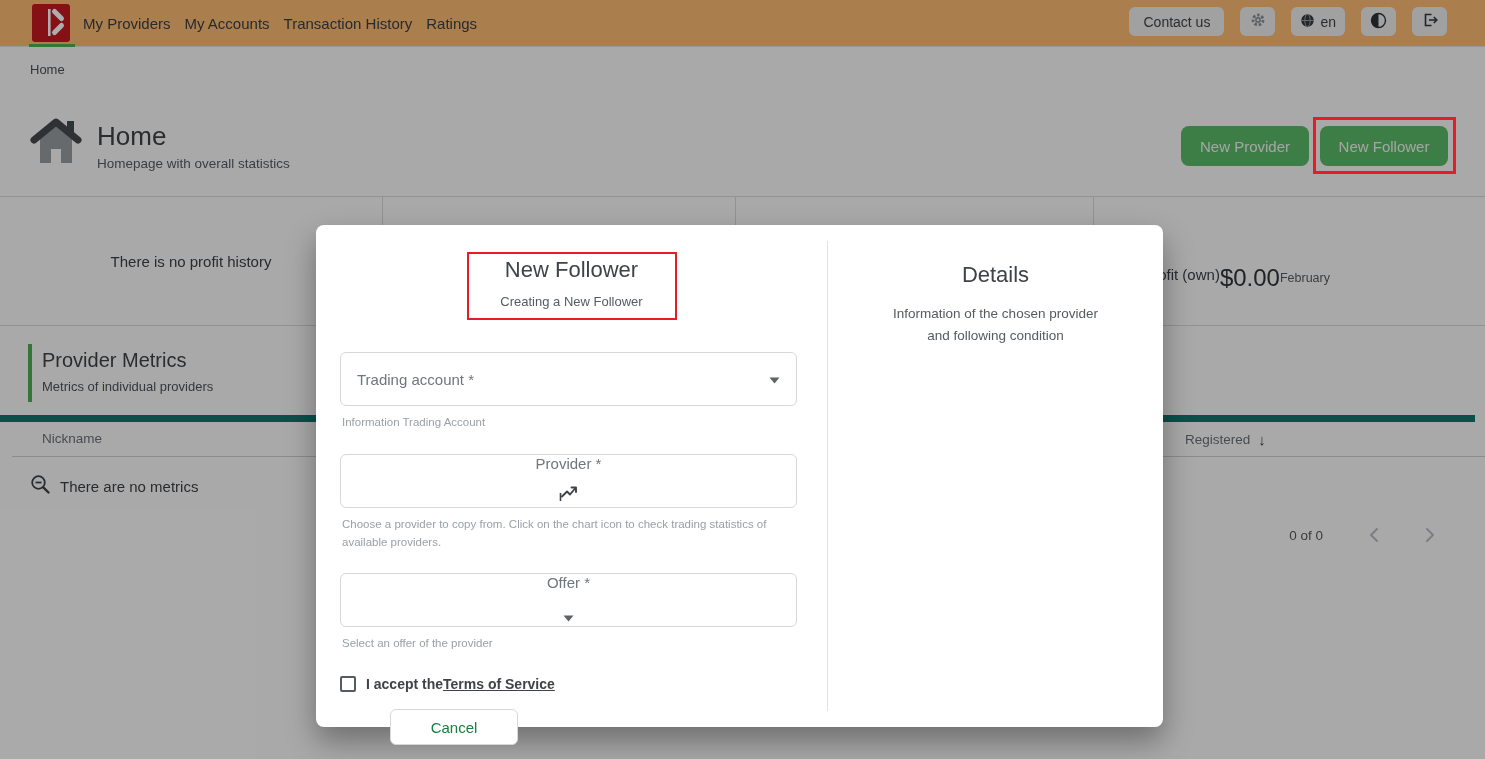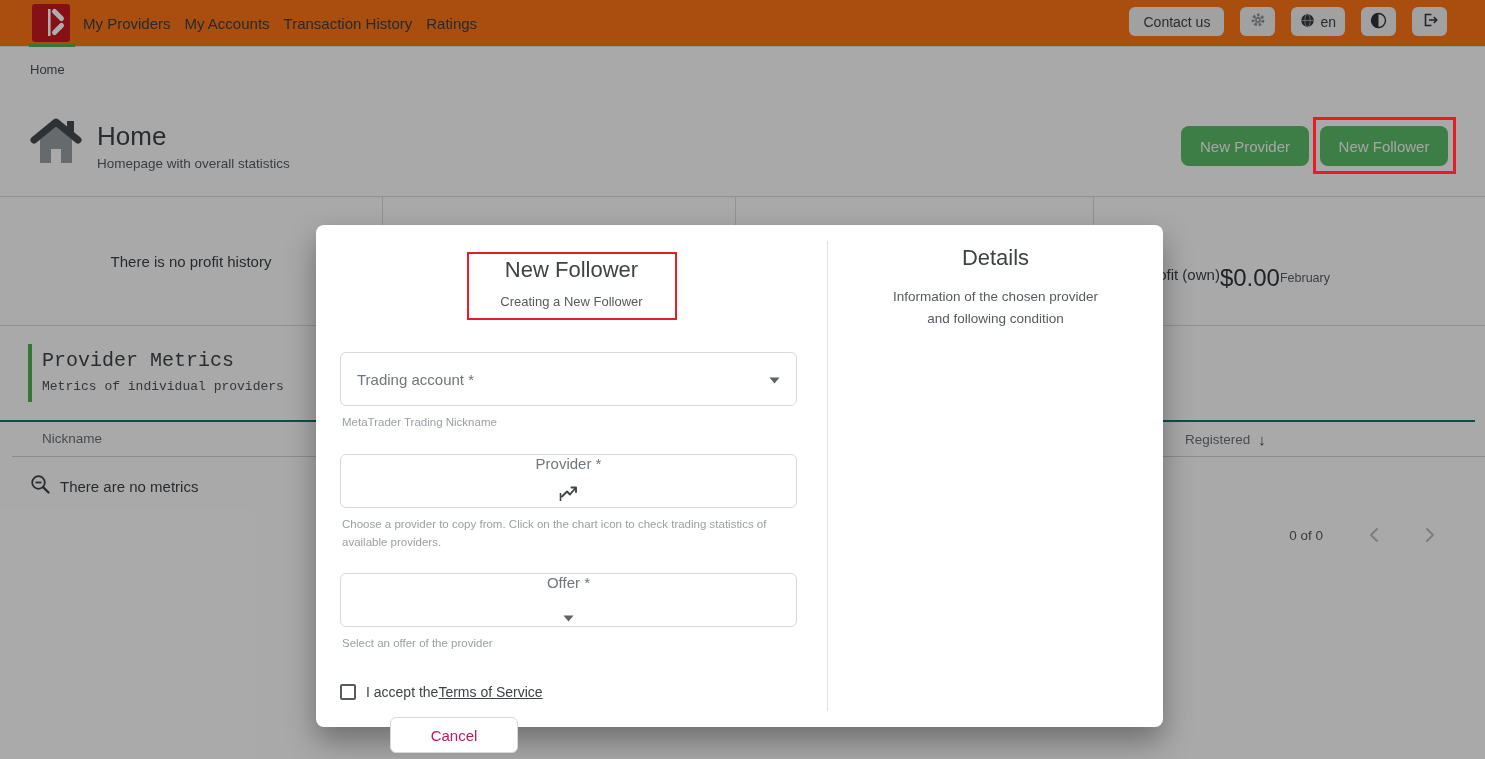--- a/index.html
+++ b/index.html
@@ -1,20 +1,20 @@
 <!DOCTYPE html>
 <html><head>
 <meta charset="utf-8">
 <style>
   * { margin:0; padding:0; box-sizing:border-box; }
   html,body { background:#9a9a9a; font-family:"Liberation Sans", sans-serif; }
   .screen { position:relative; width:1485px; height:759px; background:#fafafa; overflow:hidden; }
 
   
-  .navbar { position:absolute; top:0; left:0; right:0; height:47px; background:#f97316; border-bottom:1px solid #e2e2e2; }
+  .navbar { position:absolute; top:0; left:0; right:0; height:47px; background:#fdba74; border-bottom:1px solid #e2e2e2; }
   .logo { position:absolute; left:32px; top:4px; width:38px; height:38px; cursor:pointer; }
   .logo-underline { position:absolute; left:29px; top:44px; width:46px; height:3px; background:#4caf50; }
   .nav-items { position:absolute; left:83px; top:0; height:47px; display:flex; align-items:center; gap:14px; }
   .nav-item { font-size:15px; color:#3a4045; cursor:pointer; white-space:nowrap; }
   .nav-right { position:absolute; right:38px; top:7px; height:29px; display:flex; gap:16px; }
   .gbtn { height:29px; background:#ededed; border:none; border-radius:6px; display:flex; align-items:center; justify-content:center; gap:5px; font-size:14px; color:#3f4347; cursor:pointer; font-family:inherit; }
   .gbtn.text { padding:0 14px; }
   .gbtn.icon { width:35px; }
   .gbtn.lang { padding:0 9px; }
 
@@ -32,54 +32,54 @@
   .stats-row { position:absolute; top:196px; left:0; right:0; height:130px; border-top:1px solid #d8d8d8; border-bottom:1px solid #d8d8d8; display:grid; grid-template-columns:383px 353px 358px auto; }
   .stat-cell { border-right:1px solid #d8d8d8; }
   .stat-cell:last-child { border-right:none; }
   .cell-center { display:flex; align-items:center; justify-content:center; font-size:15px; color:#3a3f44; }
   .closed-profit { display:flex; flex-direction:row; align-items:center; padding-top:27px; }
   .cp-label { font-size:15px; color:#3a3f44; }
   .cp-value { font-size:24px; color:#2f3439; margin-top:7px; }
   .cp-period { font-size:12.5px; color:#565b60; margin-top:7px;text-align:center; }
 
   
-  .metrics-head { position:absolute; top:326px; left:0; right:10px; height:96px; border-bottom:2px solid #0f766e;font-family:Liberation Mono, monospace; }
+  .metrics-head { position:absolute; top:326px; left:0; right:10px; height:96px; border-bottom:7px solid #0f766e; }
   .metrics-bar { position:absolute; left:28px; top:18px; width:4px; height:58px; background:#4caf50; }
   .metrics-title { position:absolute; left:42px; top:23px; font-size:20px; font-weight:400; color:#3f4347; }
   .metrics-subtitle { position:absolute; left:42px; top:53px; font-size:13px; color:#4d5257; }
   .table-head { position:absolute; top:422px; left:0; right:0; height:35px; border-bottom:1px solid #cfcfcf;margin-left:12px; }
   .col-nickname { position:absolute; left:30px; top:9px; font-size:13.5px; color:#6a7076; cursor:pointer; }
   .col-registered { position:absolute; left:1173px; top:9px; font-size:13.5px; color:#6a7076; cursor:pointer; display:flex; align-items:center; gap:8px; }
   .sort-arrow { font-size:15px; color:#3f4347; }
   .empty-row { position:absolute; top:474px; left:30px; display:flex; align-items:center; gap:9px; }
   .empty-text { font-size:15px; color:#3a3f44; }
   .pagination { position:absolute; top:520px; right:42px; height:30px; display:flex; align-items:center; gap:30px; }
   .page-range { font-size:13.5px; color:#53585d; margin-right:8px; }
   .chev { width:26px; height:26px; display:flex; align-items:center; justify-content:center; cursor:pointer; }
 
   
   .overlay { position:absolute; inset:0; background:rgba(0,0,0,0.32); z-index:5; }
   .modal { position:absolute; left:316px; top:225px; width:847px; height:502px; background:#ffffff; border-radius:8px; box-shadow:0 14px 30px rgba(0,0,0,0.35); z-index:10; }
   .modal-left { position:absolute; left:0; top:0; width:511px; height:100%; }
   .modal-divider { position:absolute; left:511px; top:16px; height:470px; width:1px; background:#e1e2e6; }
-  .modal-right { position:absolute; left:512px; top:0; right:0; text-align:center; padding-top:20px; }
+  .modal-right { position:absolute; left:512px; top:0; right:0; text-align:center; padding-top:37px; }
   .annot-title { width:210px; margin:27px auto 0; border:2px solid #e81c24; text-align:center; padding:3px 0 9px; }
   .modal-h2 { font-size:22px; font-weight:400; color:#3f4347; }
   .modal-sub { font-size:13px; color:#565b60; margin-top:11px; }
   .form-col { margin-left:24px; width:457px; }
   .field { margin-top:32px; height:54px; border:1px solid #d6d8da; border-radius:6px; display:flex; align-items:center; justify-content:space-between; padding:0 16px; cursor:pointer; background:#fff; }
   .field + .field-helper + .field { margin-top:22px;flex-direction:column; }
   .field-label { font-size:15px; color:#70767c; }
   .field-helper { margin-top:8px; padding-left:2px; font-size:11.5px; color:#9aa0a6; line-height:1.55; max-width:445px; }
-  .terms-row { margin-top:31px; display:flex; align-items:flex-start; font-size:14px; color:#3f4347; }
+  .terms-row { margin-top:23px; display:flex; align-items:flex-start; font-size:14px; color:#3f4347;font-weight:bold; }
   .checkbox { width:16px; height:16px; border:2px solid #565b60; border-radius:2px; margin-right:10px; cursor:pointer; background:#fff; flex:0 0 auto; }
   .terms-link { color:#3f4347; text-decoration:underline; cursor:pointer; }
   .modal-buttons { margin-top:17px; display:flex; }
   .btn-outline { height:36px; width:128px; background:#fff; border:1px solid #d6d8da; border-radius:6px; font-size:15px; font-family:inherit; cursor:pointer; }
-  .btn-cancel { margin-left:50px; color:#be185d; }
+  .btn-cancel { margin-left:50px; color:#15803d; }
   .btn-create { margin-left:102px; color:#4caf50; }
   .details-sub { width:228px; margin:15px auto 0; font-size:13.5px; color:#565b60; line-height:1.65; }
 
   
   .annot-button { position:absolute; left:1313px; top:117px; width:143px; height:57px; border:3px solid #e81c24; z-index:20; pointer-events:none; }
 </style>
 </head>
 <body>
 
 <div class="screen">
@@ -215,21 +215,21 @@
       </div>
       <div class="form-col">
         <div class="field">
           <span class="field-label">Trading account *</span>
           <span>
             <svg width="11" height="7" viewBox="0 0 11 7">
                 <path d="M0.5 0.5 H10.5 L5.5 6.5 Z" fill="#5f6368"></path>
               </svg>
           </span>
         </div>
-        <div class="field-helper">MetaTrader Trading Nickname</div>
+        <div class="field-helper">Information Trading Account</div>
 
         <div class="field">
           <span class="field-label">Provider *</span>
           <span>
             <svg width="21" height="21" viewBox="0 0 21 21">
               <path d="M2.5 11 V19" stroke="#3f4347" stroke-width="1.6" fill="none"></path>
               <path d="M4 14.5 L9 9.5 L12 12.5 L17.5 6" fill="none" stroke="#3f4347" stroke-width="1.9" stroke-linecap="round" stroke-linejoin="round"></path>
               <path d="M13.5 5.5 H18 V10" fill="none" stroke="#3f4347" stroke-width="1.9" stroke-linecap="round" stroke-linejoin="round"></path>
             </svg>
           </span>

